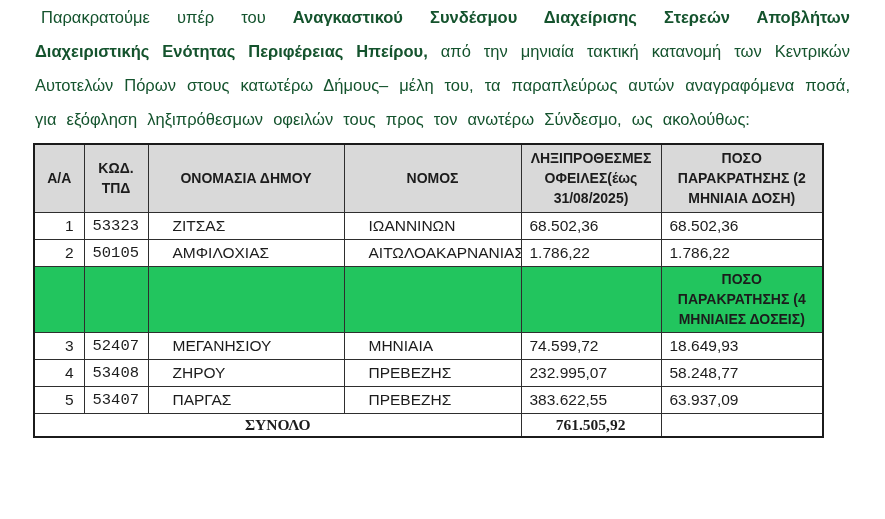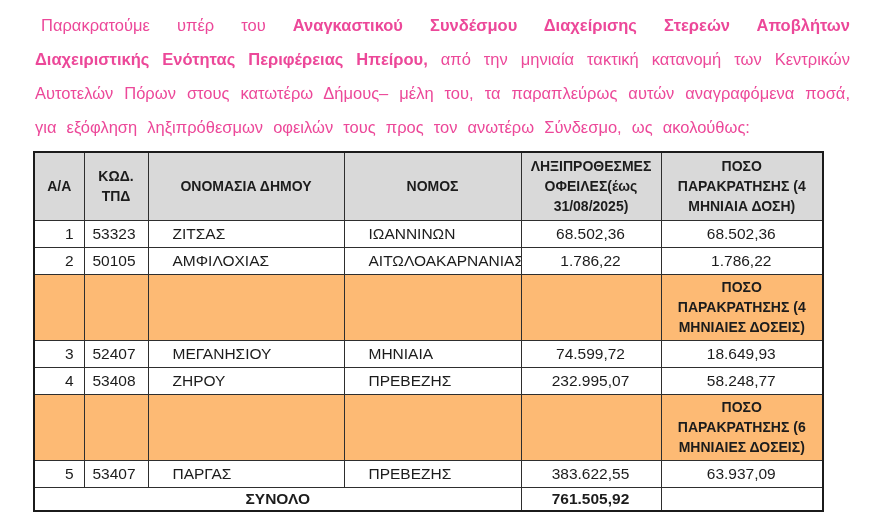--- a/index.html
+++ b/index.html
@@ -10,27 +10,27 @@
     color: #1c1c1c;
   }
   .page {
     width: 885px;
     height: 519px;
     overflow: hidden;
     background: #ffffff;
   }
   .intro {
     margin: 0 35px 0 35px;
-    padding-top: 8px;
+    padding-top: 0;
     font-size: 16.5px;
     line-height: 34px;
     text-align: justify;
     word-spacing: 5.5px;
     text-indent: 6px;
-    color: #ec4899;
+    color: #14532d;
   }
   .intro .b { font-weight: 700; }
   table.tbl {
     border-collapse: collapse;
     table-layout: fixed;
     width: 789px;
     margin: 7px 0 0 33px;
     border: 2px solid #1b1b1b;
   }
   .tbl th, .tbl td {
@@ -48,41 +48,42 @@
     height: 68px;
     padding: 2px 4px;
   }
   .row-data td {
     height: 27px;
     font-size: 15.5px;
     vertical-align: middle;
     background: #ffffff;
   }
   td.c0 { text-align: right; padding-right: 10px; }
-  td.c1 { text-align: right; padding-right: 12px; }
+  td.c1 { text-align: right; padding-right: 12px; font-family: Liberation Mono, monospace; }
   td.c2, td.c3 { text-align: left; padding-left: 24px; }
-  td.c4, td.c5 { text-align: center; padding-right: 9px; }
+  td.c4, td.c5 { text-align: left; padding-right: 9px; }
   .row-band td {
     height: 66px;
-    background: #fdba74;
+    background: #22c55e;
   }
   .row-band td.band-label {
     font-weight: 700;
     font-size: 14px;
     line-height: 1.45;
     text-align: center;
     vertical-align: middle;
     padding: 2px 4px;
   }
   .row-total td {
     height: 20px;
     font-weight: 700;
     font-size: 15.5px;
     vertical-align: middle;
     background: #ffffff;
+    font-family: Liberation Serif, serif;
   }
   .row-total td.total-label { text-align: center; }
   .row-total td.total-amount { text-align: center; padding-right: 9px; }
 </style>
 </head>
 <body>
 
 <div class="page">
 
   <p class="intro"><span>Παρακρατούμε υπέρ του</span>
@@ -98,21 +99,21 @@
       <col style="width:140px">
       <col style="width:162px">
     </colgroup>
     <thead>
       <tr>
         <th>Α/Α</th>
         <th>ΚΩΔ. ΤΠΔ</th>
         <th>ΟΝΟΜΑΣΙΑ ΔΗΜΟΥ</th>
         <th>ΝΟΜΟΣ</th>
         <th>ΛΗΞΙΠΡΟΘΕΣΜΕΣ ΟΦΕΙΛΕΣ(έως 31/08/2025)</th>
-        <th>ΠΟΣΟ ΠΑΡΑΚΡΑΤΗΣΗΣ (4 ΜΗΝΙΑΙΑ ΔΟΣΗ)</th>
+        <th>ΠΟΣΟ ΠΑΡΑΚΡΑΤΗΣΗΣ (2 ΜΗΝΙΑΙΑ ΔΟΣΗ)</th>
       </tr>
     </thead>
     <tbody>
         <tr class="row-data">
           <td class="c0">1</td>
           <td class="c1">53323</td>
           <td class="c2">ΖΙΤΣΑΣ</td>
           <td class="c3">ΙΩΑΝΝΙΝΩΝ</td>
           <td class="c4">68.502,36</td>
           <td class="c5">68.502,36</td>
@@ -142,28 +143,20 @@
           <td class="c5">18.649,93</td>
         </tr>
         <tr class="row-data">
           <td class="c0">4</td>
           <td class="c1">53408</td>
           <td class="c2">ΖΗΡΟΥ</td>
           <td class="c3">ΠΡΕΒΕΖΗΣ</td>
           <td class="c4">232.995,07</td>
           <td class="c5">58.248,77</td>
         </tr>
-        <tr class="row-band">
-          <td class="c0"></td>
-          <td class="c1"></td>
-          <td class="c2"></td>
-          <td class="c3"></td>
-          <td class="c4"></td>
-          <td class="c5 band-label">ΠΟΣΟ ΠΑΡΑΚΡΑΤΗΣΗΣ (6 ΜΗΝΙΑΙΕΣ ΔΟΣΕΙΣ)</td>
-        </tr>
         <tr class="row-data">
           <td class="c0">5</td>
           <td class="c1">53407</td>
           <td class="c2">ΠΑΡΓΑΣ</td>
           <td class="c3">ΠΡΕΒΕΖΗΣ</td>
           <td class="c4">383.622,55</td>
           <td class="c5">63.937,09</td>
         </tr>
         <tr class="row-total">
           <td colspan="4" class="total-label">ΣΥΝΟΛΟ</td>

